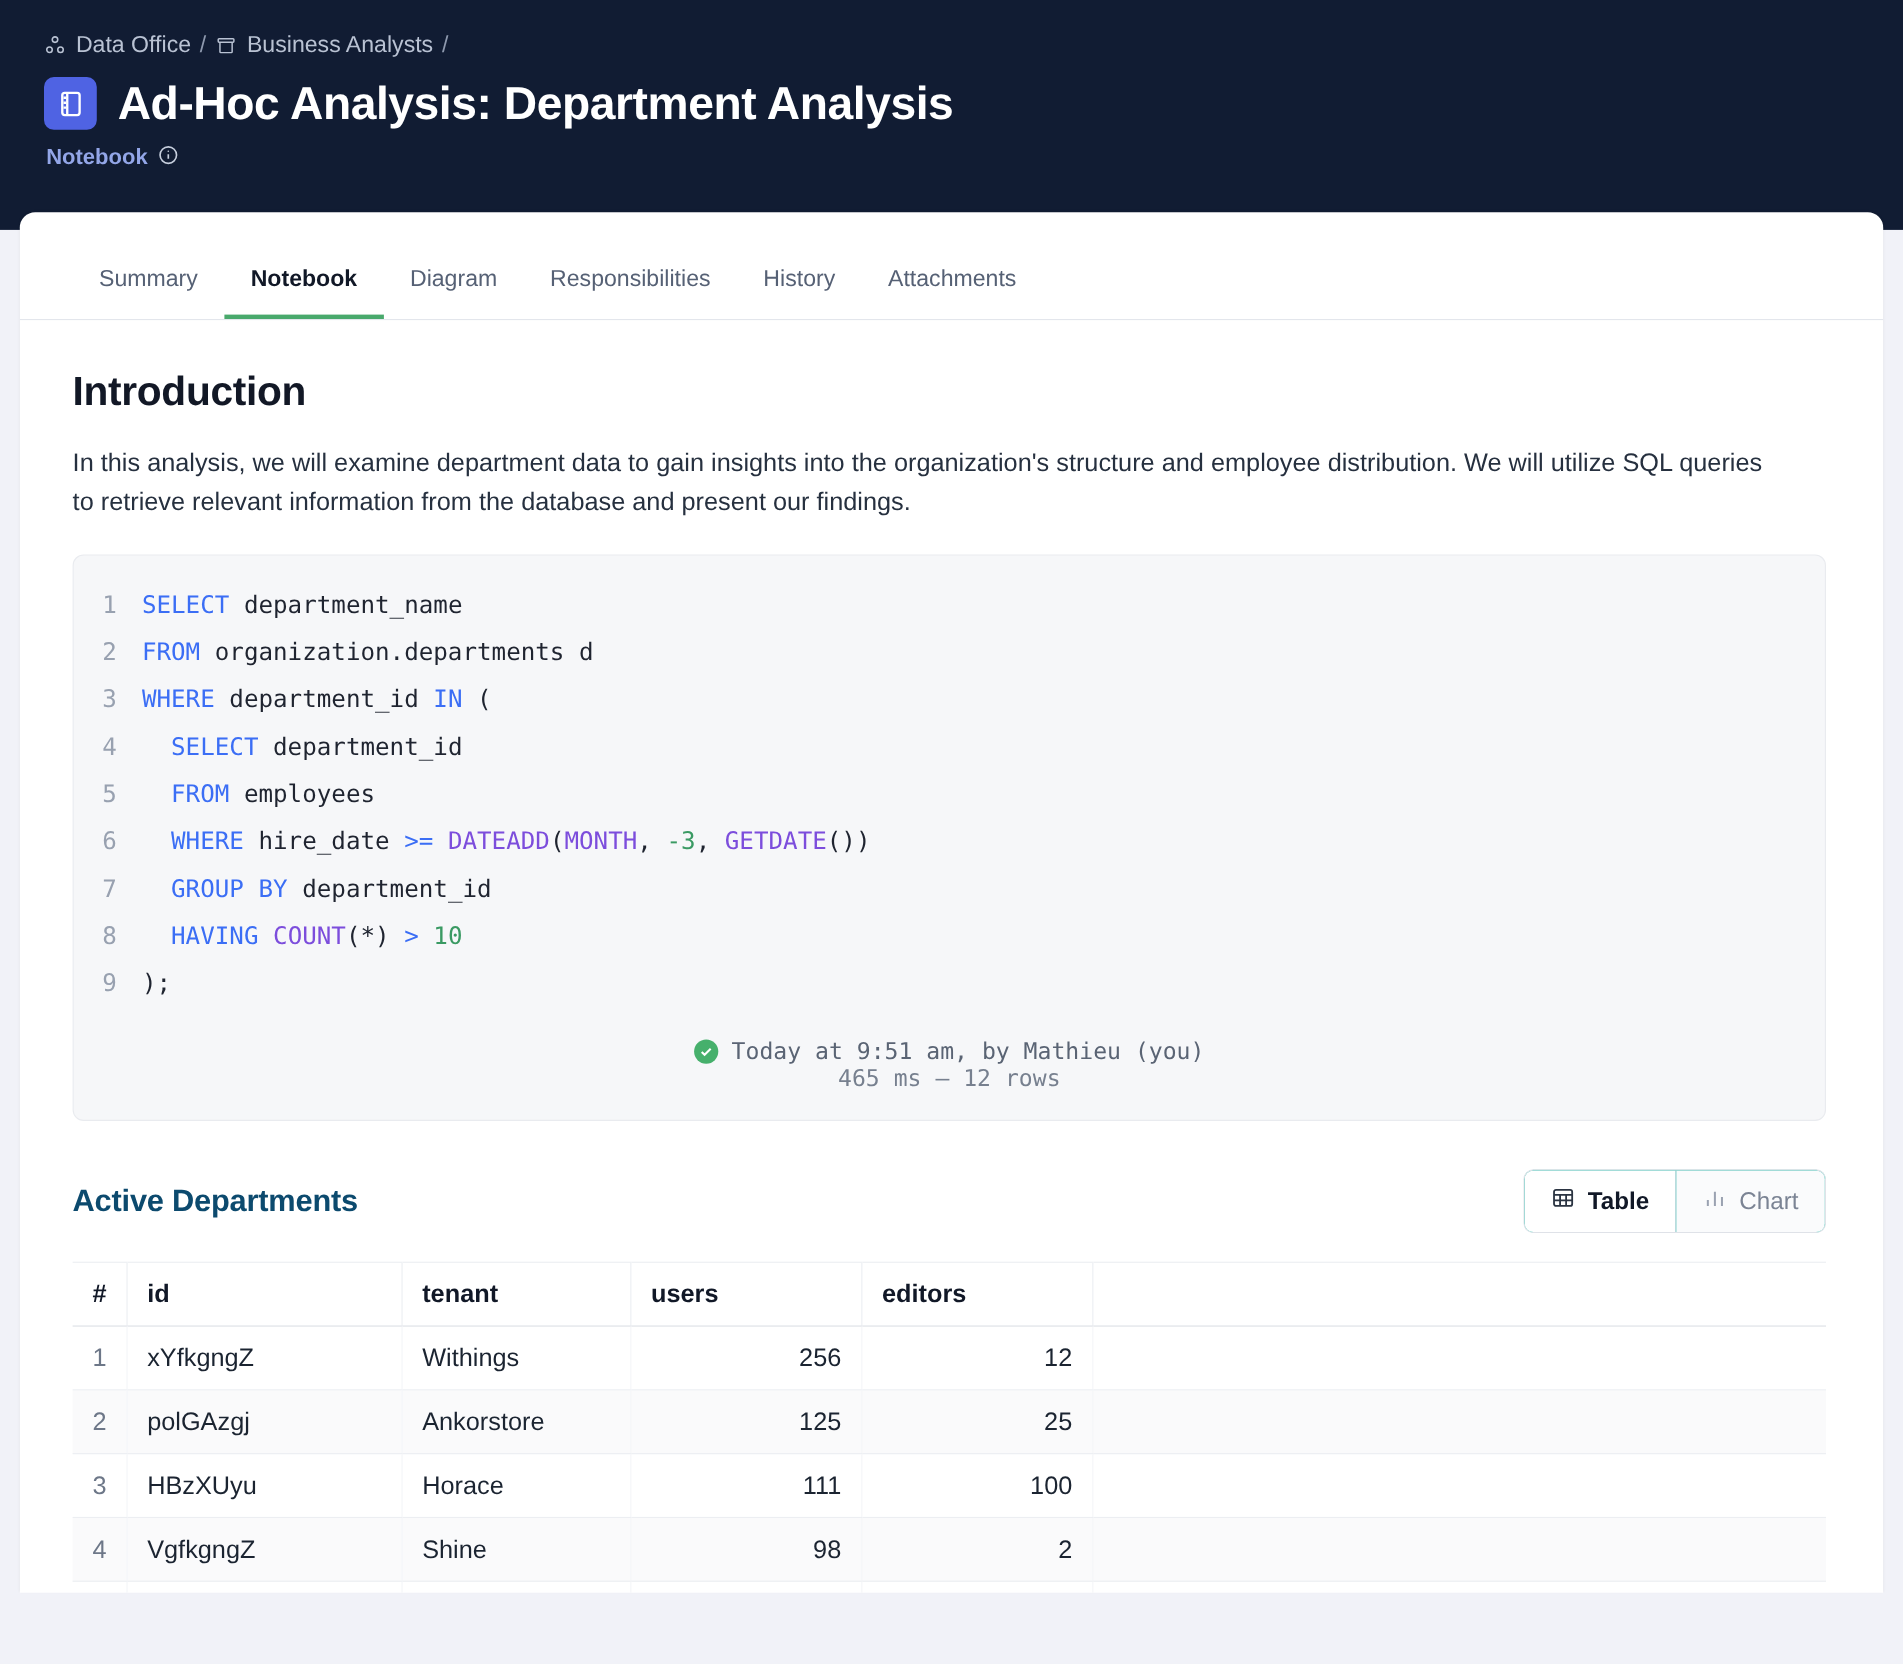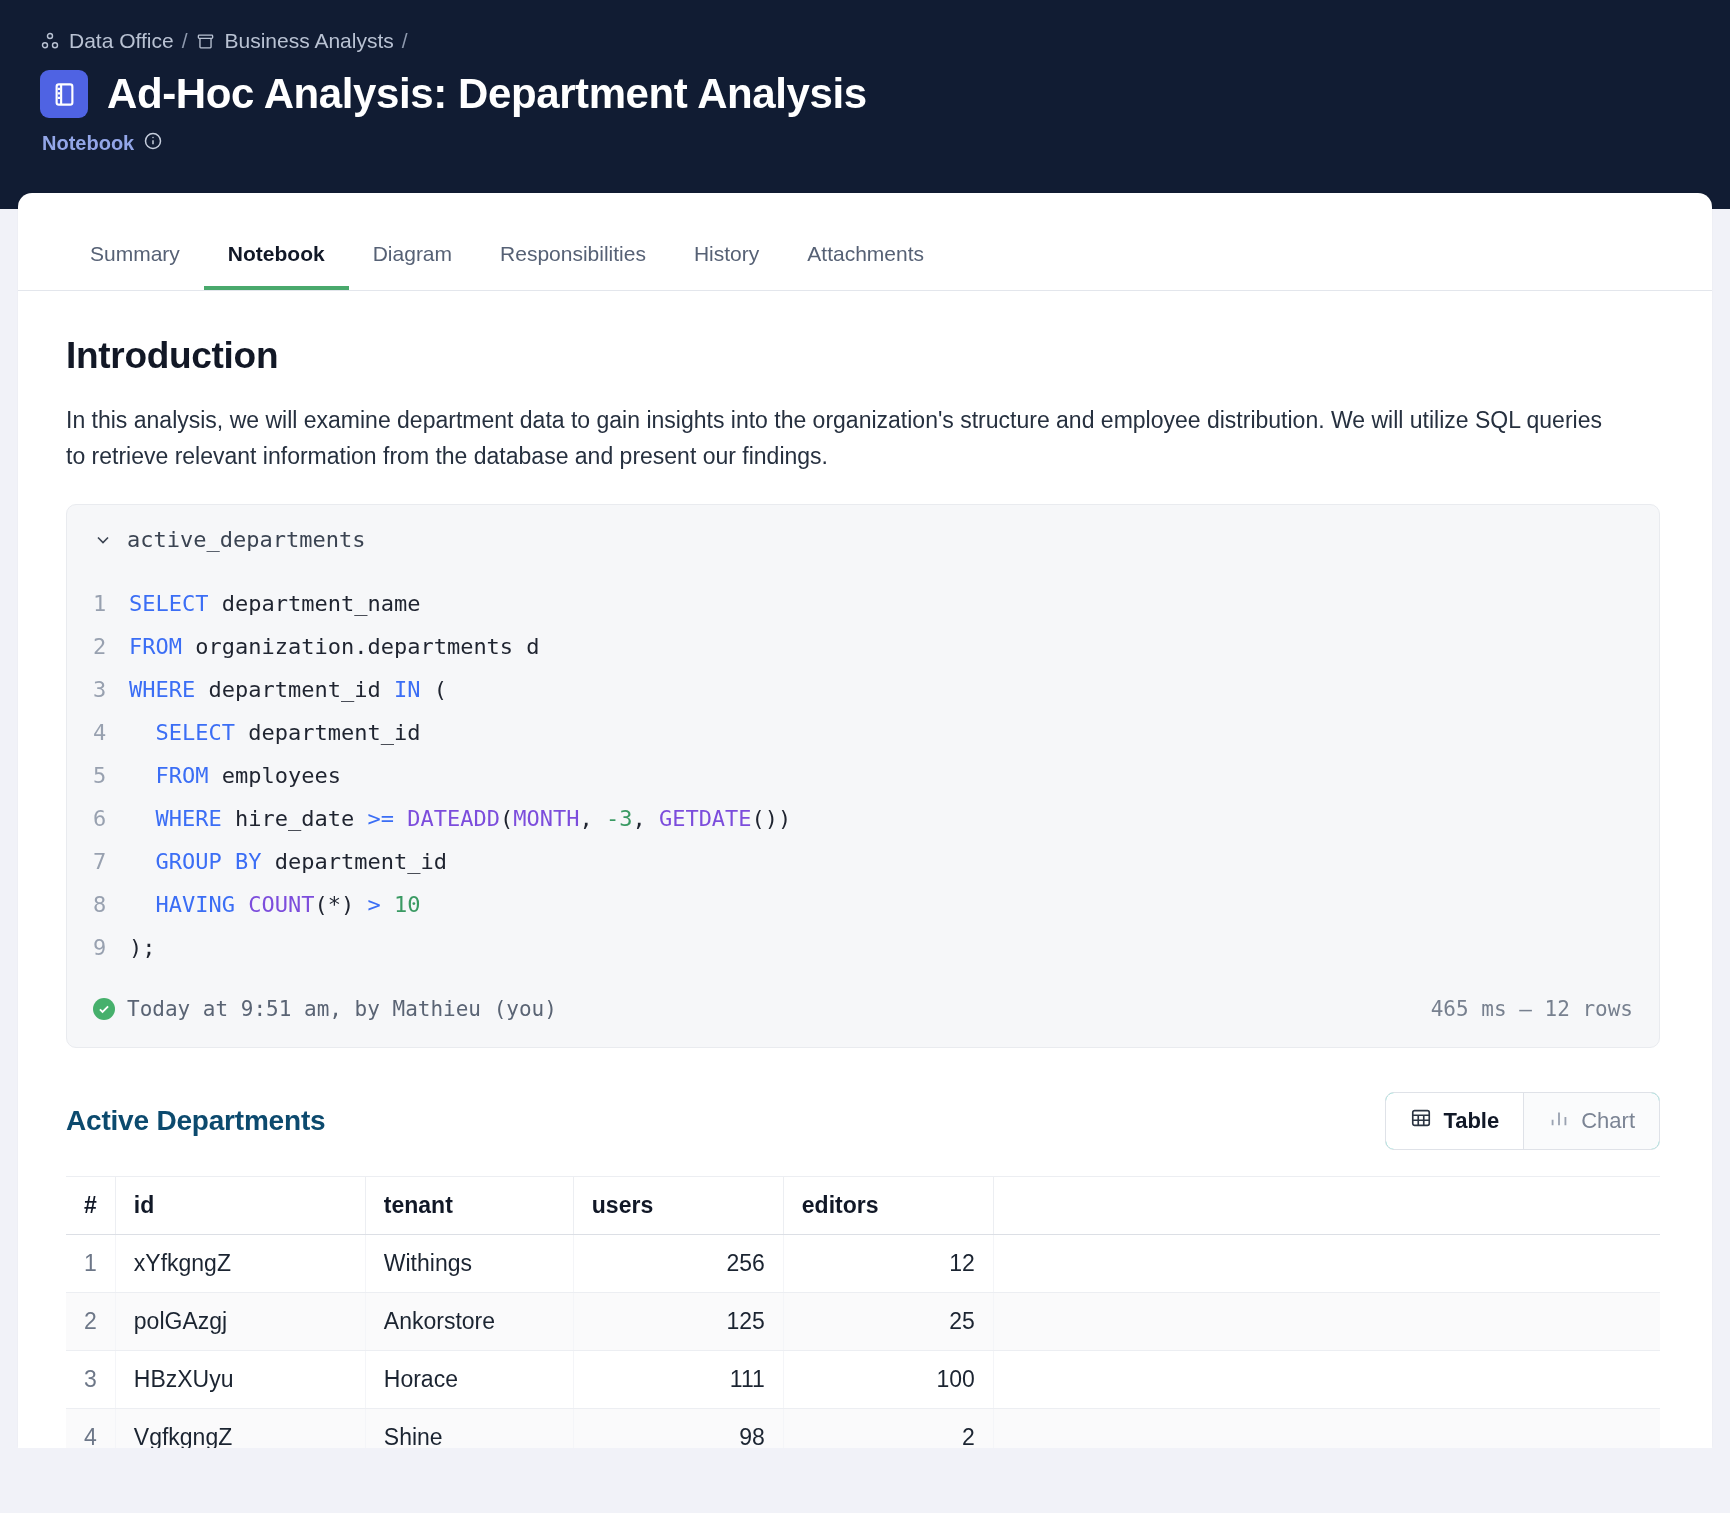--- a/index.html
+++ b/index.html
@@ -77,21 +77,21 @@
     padding: 24px 26px 10px 26px; color: #1f2430; white-space: pre; overflow: hidden;
   }
   .ln { display: inline-block; width: 36px; color: #98a1b0; }
   .kw  { color: #3b6ef5; }
   .fn  { color: #7c4ddc; }
   .num { color: #3a9a63; }
   .op  { color: #3b6ef5; }
   .code-foot {
     display: flex; align-items: center; justify-content: space-between;
     padding: 18px 26px 26px 26px;
-    font-family: "DejaVu Sans Mono", monospace; font-size: 21px; color: #5a6474;
+    font-family: "DejaVu Sans Mono", monospace; font-size: 21px; color: #5a6474; flex-direction: column;
   }
   .foot-left { display: flex; align-items: center; gap: 12px; }
   .ok-dot {
     width: 22px; height: 22px; border-radius: 50%; background: #46b06c;
     display: inline-flex; align-items: center; justify-content: center; flex: none;
   }
   .foot-right { color: #77808f; }
 
   
   .results-head {
@@ -190,28 +190,20 @@
       <div class="tab">Responsibilities</div>
       <div class="tab">History</div>
       <div class="tab">Attachments</div>
     </div>
 
     <div class="body">
       <h2 class="section-title">Introduction</h2>
       <p class="intro">In this analysis, we will examine department data to gain insights into the organization's structure and employee distribution. We will utilize SQL queries to retrieve relevant information from the database and present our findings.</p>
 
       <div class="codeblock">
-        <div class="code-head">
-          <span class="chev">
-            <svg width="20" height="20" viewBox="0 0 24 24" fill="none" stroke="#3b4452" stroke-width="2">
-              <path d="M6 9l6 6 6-6"></path>
-            </svg>
-          </span>
-          <span>active_departments</span>
-        </div>
 
         <pre class="code"><span id="code-slot"><span class="ln">1</span><span class="kw">SELECT</span><span> department_name</span>
 <span class="ln">2</span><span class="kw">FROM</span><span> organization.departments d</span>
 <span class="ln">3</span><span class="kw">WHERE</span><span> department_id </span><span class="kw">IN</span><span> (</span>
 <span class="ln">4</span><span>  </span><span class="kw">SELECT</span><span> department_id</span>
 <span class="ln">5</span><span>  </span><span class="kw">FROM</span><span> employees</span>
 <span class="ln">6</span><span>  </span><span class="kw">WHERE</span><span> hire_date </span><span class="op">&gt;=</span><span> </span><span class="fn">DATEADD</span><span>(</span><span class="fn">MONTH</span><span>, </span><span class="num">-3</span><span>, </span><span class="fn">GETDATE</span><span>())</span>
 <span class="ln">7</span><span>  </span><span class="kw">GROUP BY</span><span> department_id</span>
 <span class="ln">8</span><span>  </span><span class="kw">HAVING</span><span> </span><span class="fn">COUNT</span><span>(*) </span><span class="op">&gt;</span><span> </span><span class="num">10</span>
 <span class="ln">9</span><span>);</span></span></pre>

